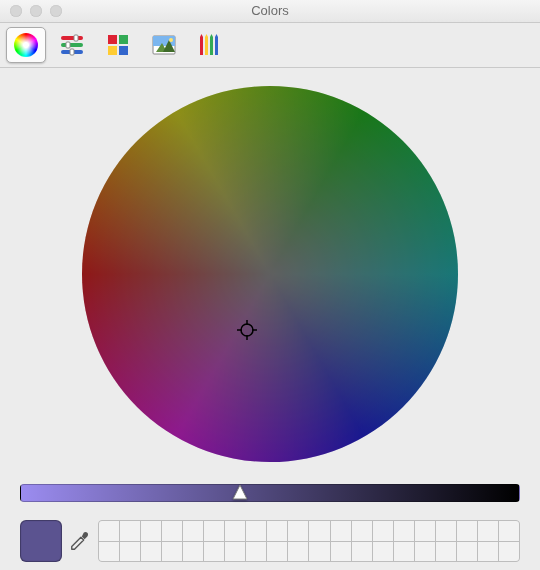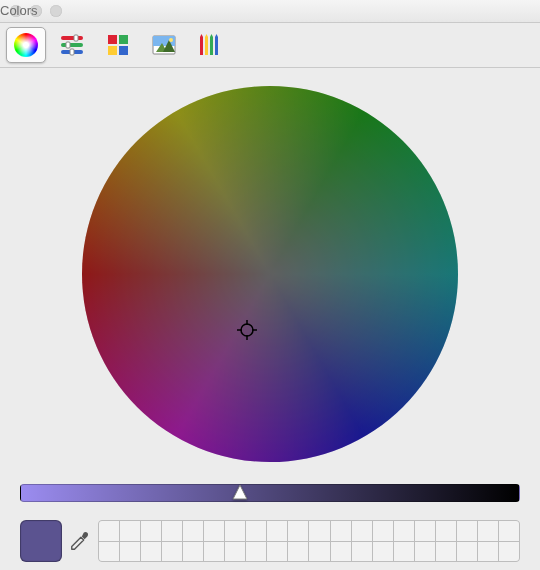--- a/index.html
+++ b/index.html
@@ -2,21 +2,21 @@
 <html><head>
 <meta charset="utf-8">
 <style>
   html,body{margin:0;padding:0;width:540px;height:570px;background:#ececec;font-family:-apple-system,Helvetica,Arial,sans-serif;font-size:13px;color:#333;overflow:hidden;}
   .window{width:540px;height:570px;position:relative;}
 
   
   .titlebar{height:22px;background:linear-gradient(#f5f5f5,#e7e7e7);border-bottom:1px solid #c9c9c9;display:flex;align-items:center;}
   .traffic{display:flex;gap:8px;padding-left:10px;}
   .light{width:12px;height:12px;border-radius:50%;background:#d6d6d6;box-shadow:inset 0 0 1px rgba(0,0,0,.25);}
-  .title{position:absolute;left:0;right:0;text-align:left;color:#6c6c6c;font-size:13px;line-height:22px;pointer-events:none;}
+  .title{position:absolute;left:0;right:0;text-align:center;color:#6c6c6c;font-size:13px;line-height:22px;pointer-events:none;}
 
   
   .toolbar{height:44px;background:#ececec;border-bottom:1px solid #c9c9c9;display:flex;align-items:center;padding:0 6px;gap:6px;}
   .picker-tab{width:38px;height:34px;border:1px solid transparent;border-radius:5px;display:flex;align-items:center;justify-content:center;background:transparent;cursor:default;}
   .picker-tab.active{background:#fcfcfc;border:1px solid #aaa;box-shadow:0 1px 2px rgba(0,0,0,.18);}
   .picker-tab svg,.picker-tab .mini-wheel{width:24px;height:24px;}
 
   
   .content{padding:12px 16px 10px 16px;}
   .wheel-holder{width:100%;display:flex;justify-content:center;padding:6px 0 22px 0;}

